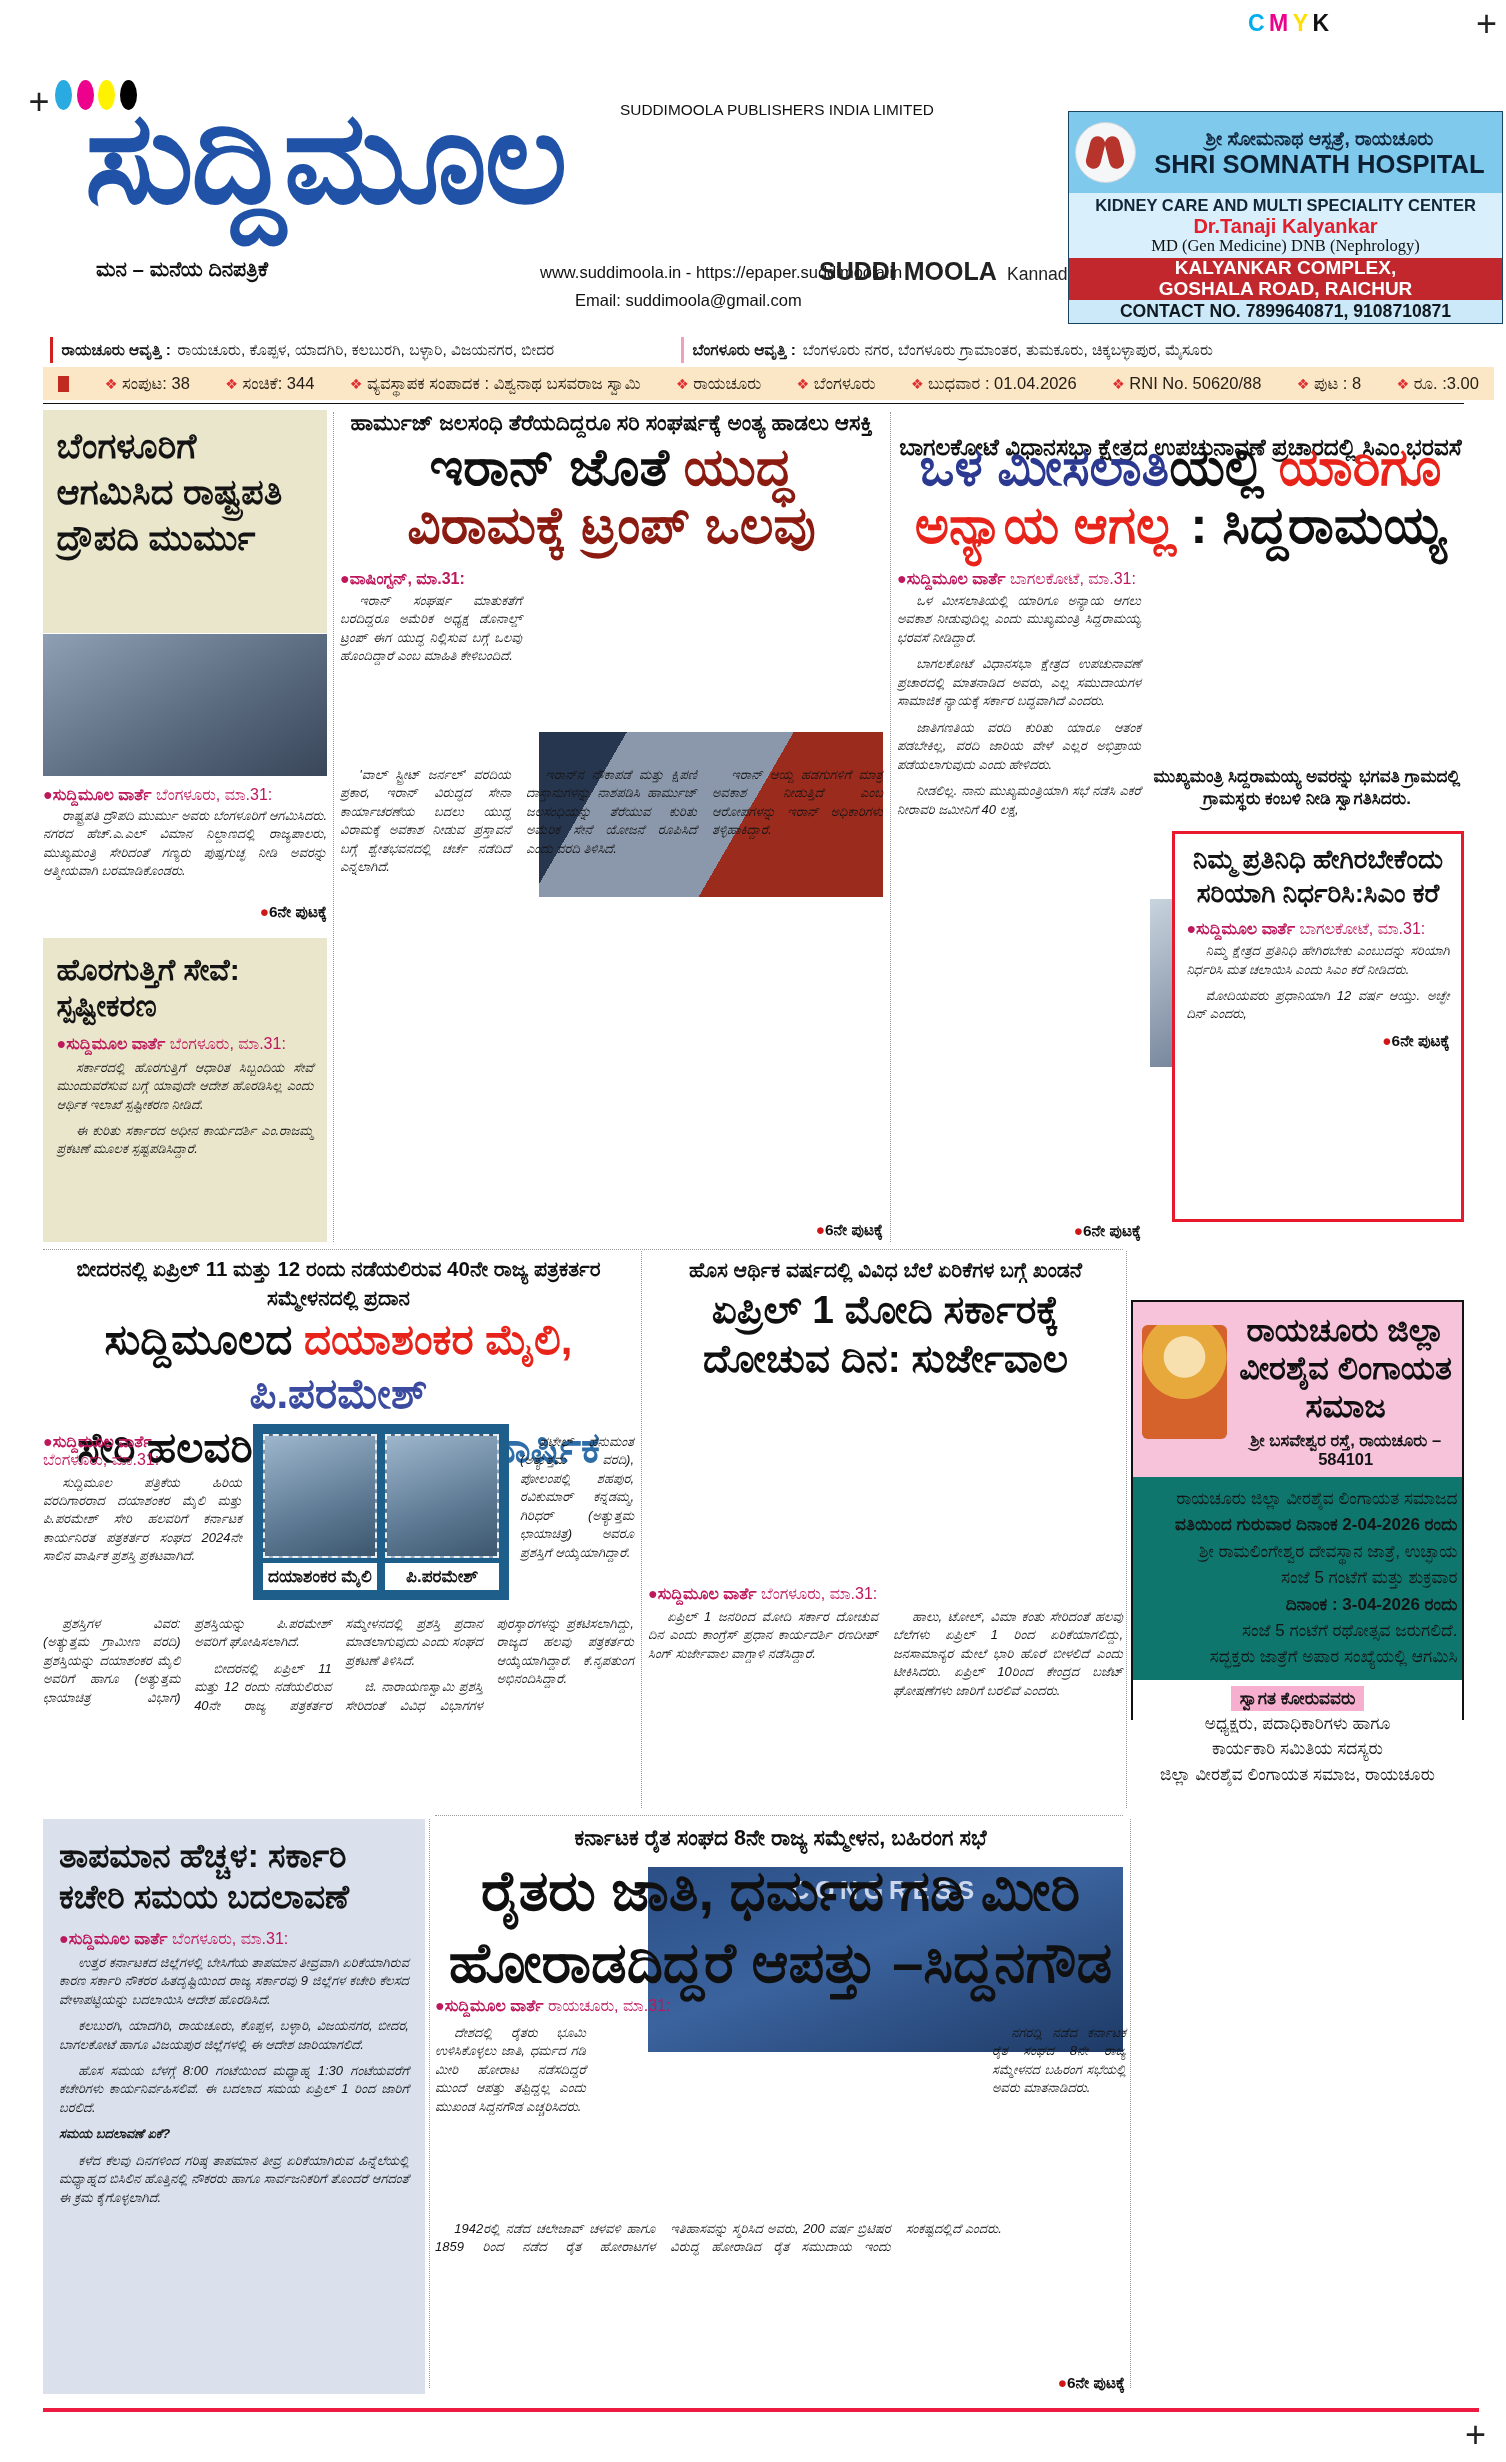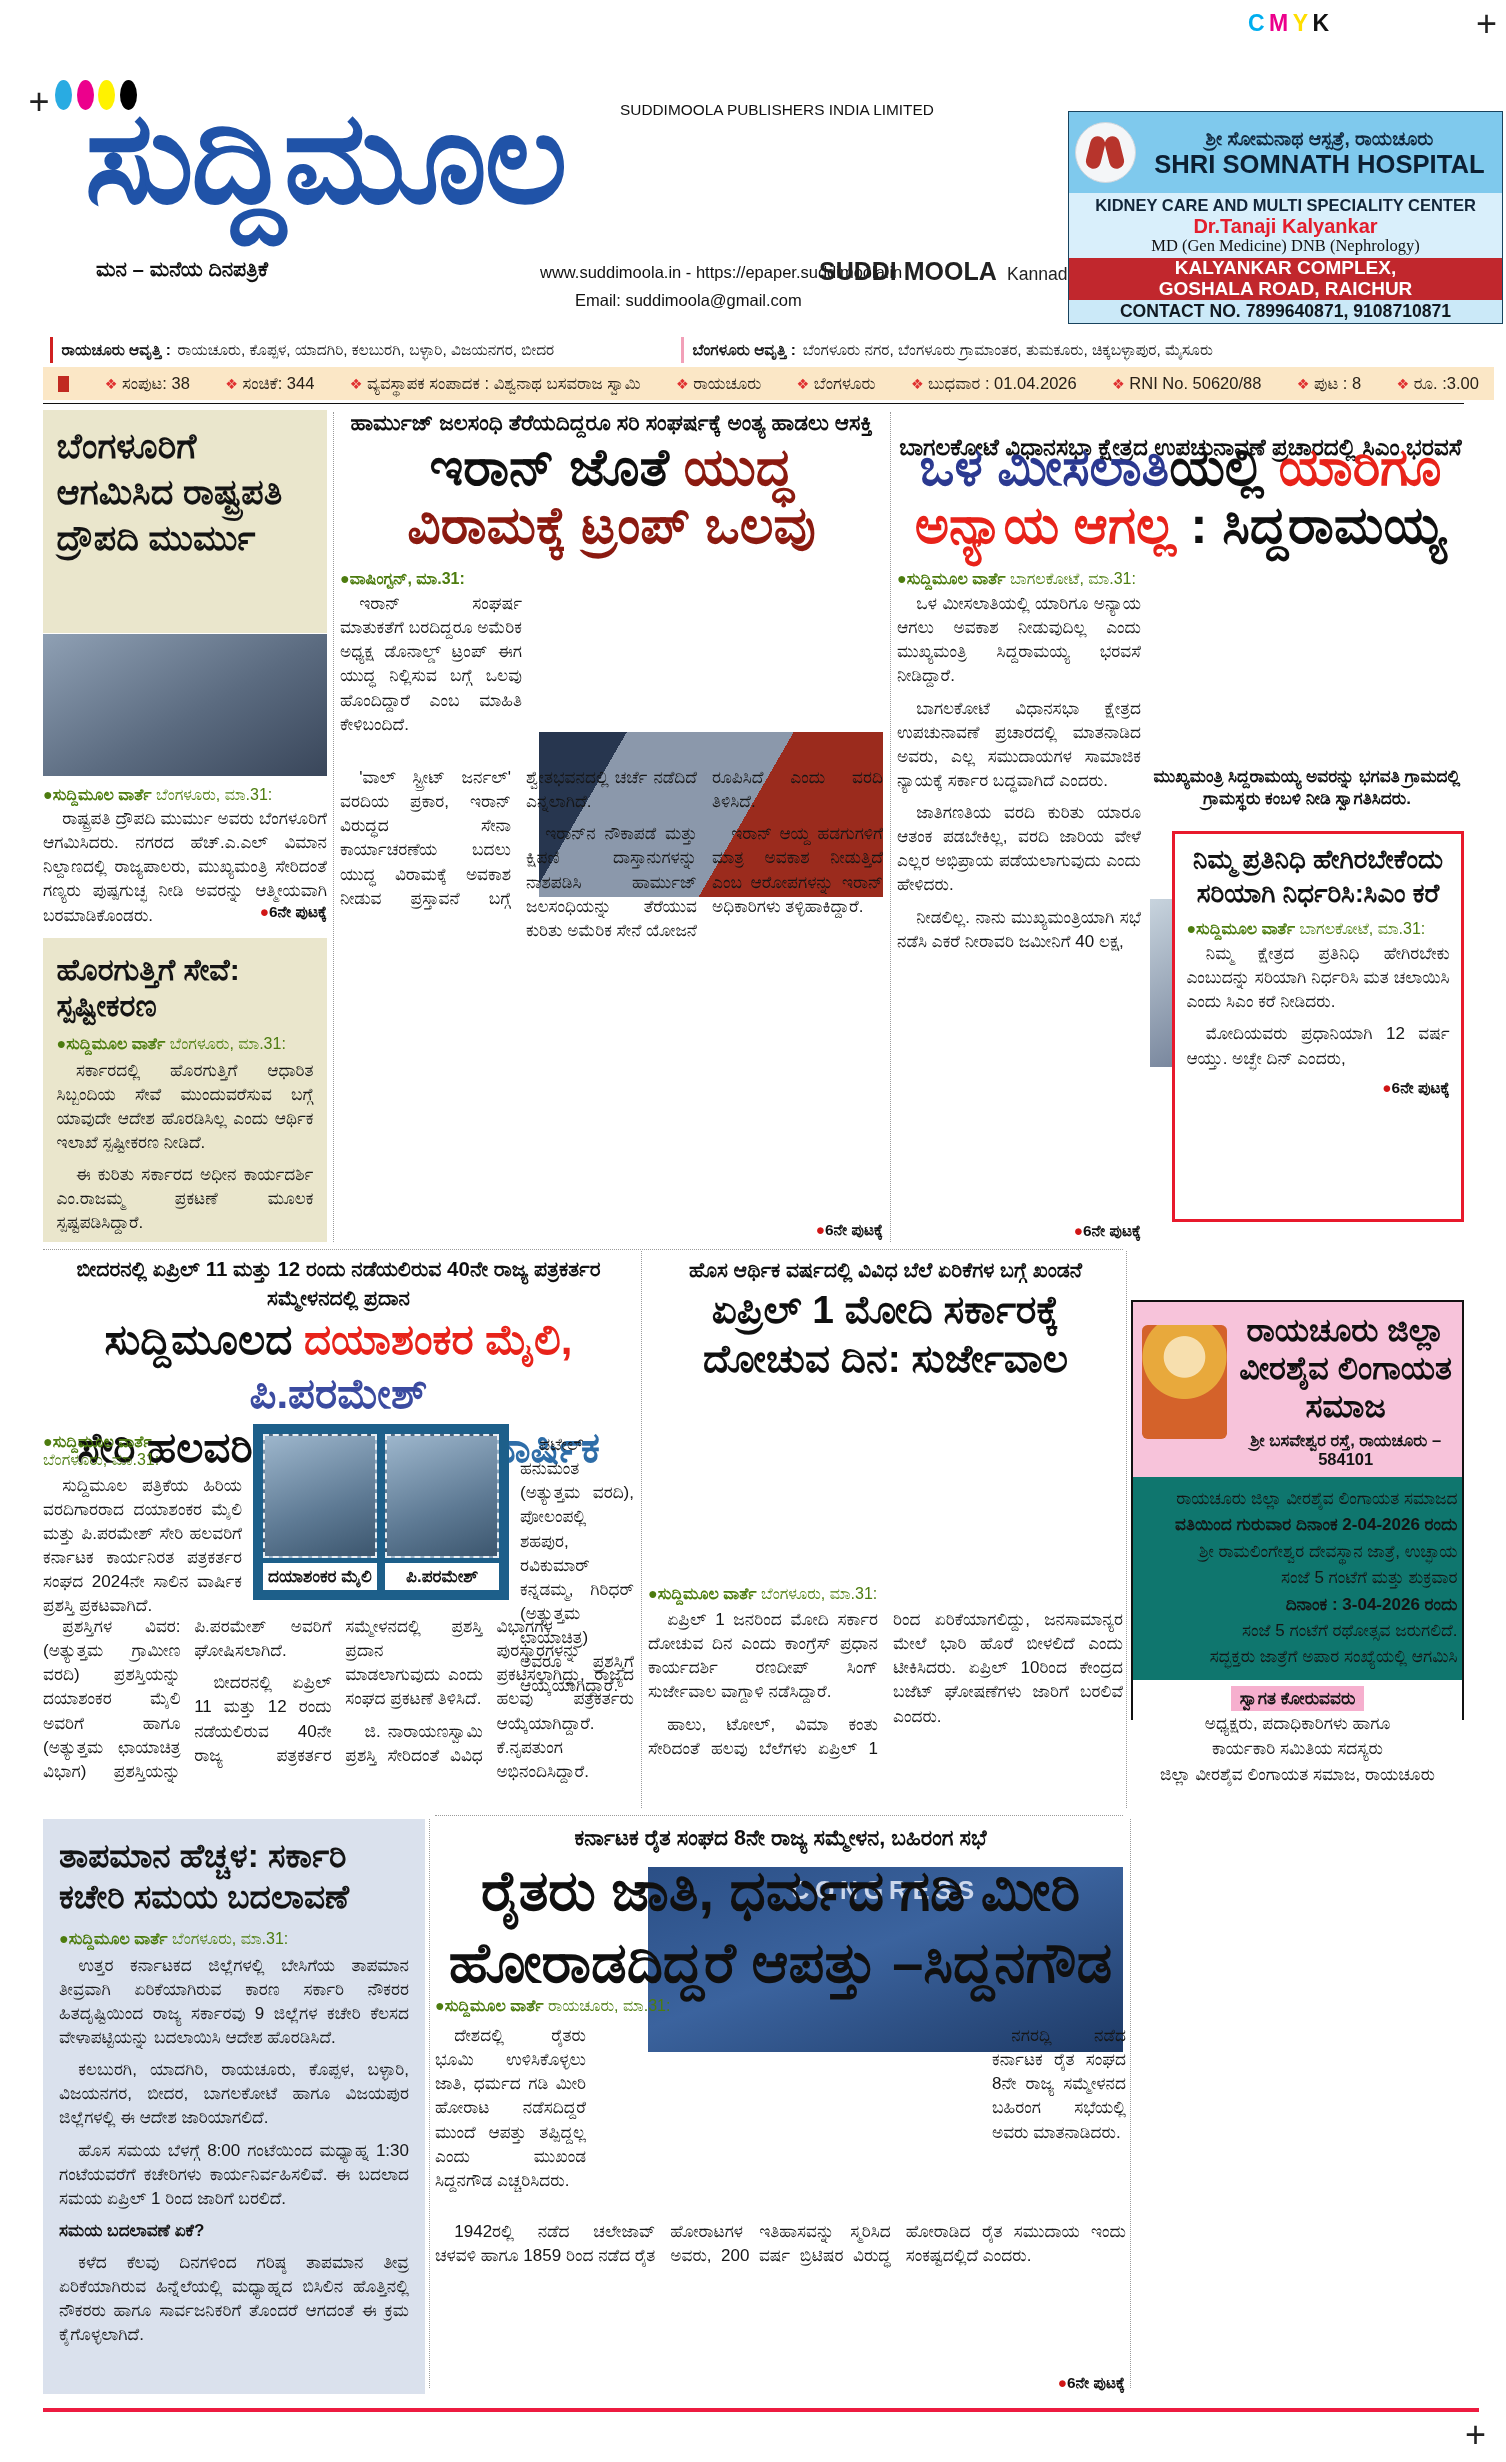--- a/index.html
+++ b/index.html
@@ -41,23 +41,23 @@
   .ed-label{font-weight:800;font-size:15.4px;}
   .ed-list{font-size:15.4px;}
   .infobar{background:#FBE7C6;display:flex;align-items:center;justify-content:space-between;padding:0 15px;}
   .info-item{font-size:16.5px;font-weight:400;color:#272018;white-space:nowrap;}
   .diamond{color:#E03131;font-size:14.2px;margin-right:4.5px;}
   .red-square{width:11.4px;height:16px;background:#C12A21;display:inline-block;}
   .info-underline{border-top:1.7px solid #101010;}
   
   .kicker{font-weight:700;text-align:center;color:#101010;}
   .headline{font-weight:800;text-align:center;line-height:1.12;color:#101010;}
-  .byline{font-size:16px;color:#4d7c0f;}
+  .byline{font-size:16px;color:#be185d;}
   .byline .b{font-weight:800;}
-  .body-text{font-size:17px;line-height:1.42;text-align:justify;color:#151515;}
+  .body-text{font-size:13px;line-height:1.42;text-align:justify;color:#151515;font-style:italic;}
   .body-text p{margin:0 0 8px 0;text-indent:19.3px;}
   .cols3{column-count:3;column-gap:15px;}
   .cols2{column-count:2;column-gap:15px;}
   .cols4{column-count:4;column-gap:13.6px;}
   .cont{font-weight:800;font-size:15.4px;text-align:right;color:#101010;}
   .cont .dot{color:#D01616;}
   .photo{background:linear-gradient(150deg,#8fa0b4 0%,#5b6b80 55%,#39465a 100%);position:relative;overflow:hidden;}
   .caption{font-size:17px;font-weight:700;text-align:center;line-height:1.3;color:#101010;}
   .vdot{border-left:1.7px dotted #9a9a9a;width:0;}
   .hdot{border-top:1.7px dotted #9a9a9a;height:0;}

